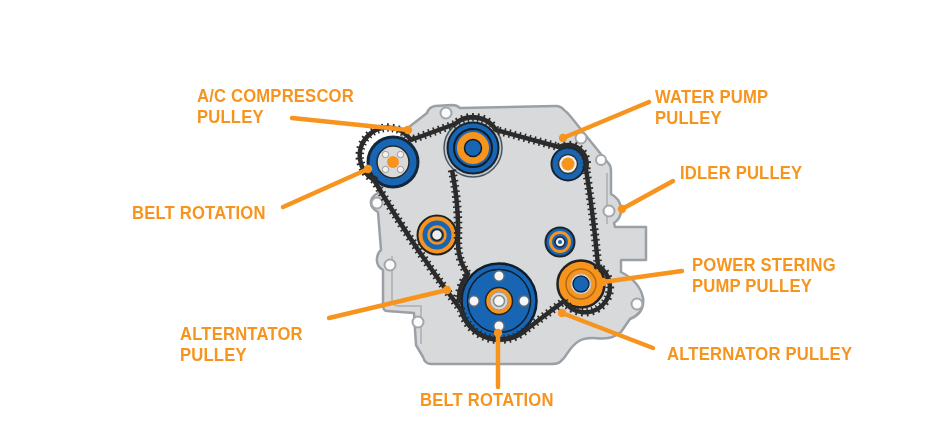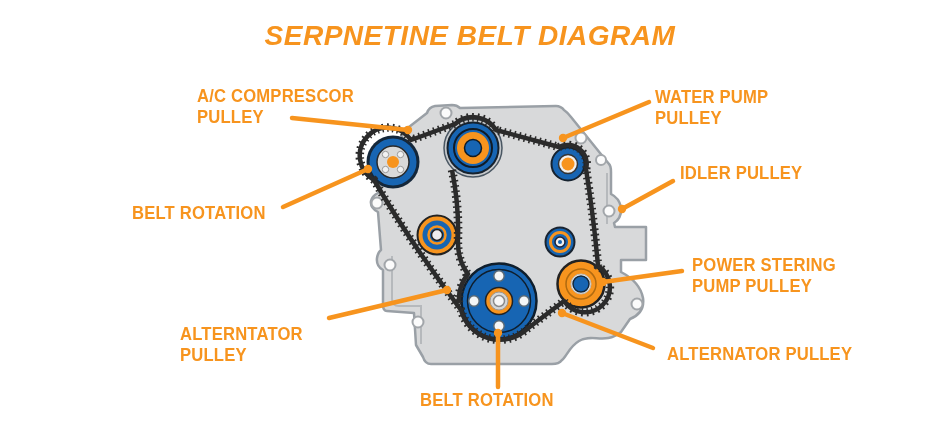--- a/index.html
+++ b/index.html
@@ -36,21 +36,20 @@
   .p-orange{fill:var(--orange);}
   .rim{stroke:var(--rim);}
   .leader{stroke:var(--orange);stroke-width:4.5;stroke-linecap:round;}
   .leader-dot{fill:var(--orange);}
 </style>
 </head>
 <body>
 
 <div class="canvas">
 
-  <h1 class="title">SERPNETINE BELT DIAGRAM</h1>
 
   <svg class="diagram-svg" width="940" height="421" viewBox="0 0 940 421" xmlns="http://www.w3.org/2000/svg">
 
     <g>
       <path class="engine" d="
         M 409,127
         L 427,113 Q 429,107 435,106 L 452,105 Q 457,105 460,108
         L 556,106 Q 561,106 564,110
         Q 567,112 571,117
         L 600,153 L 609,164 Q 611,166 611,172

